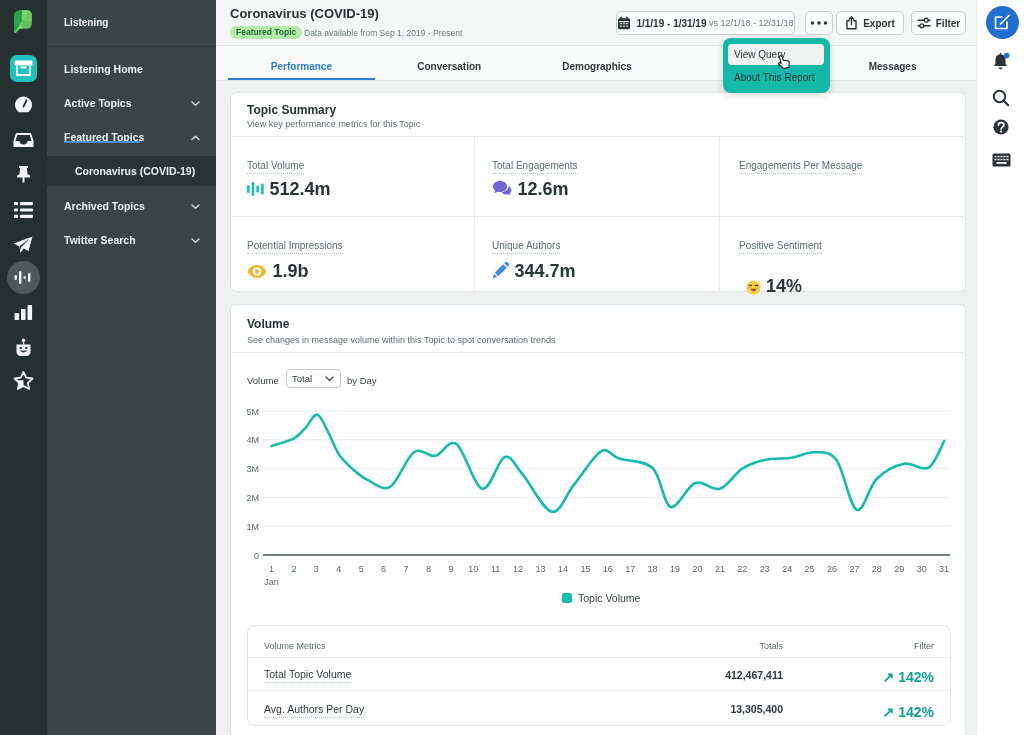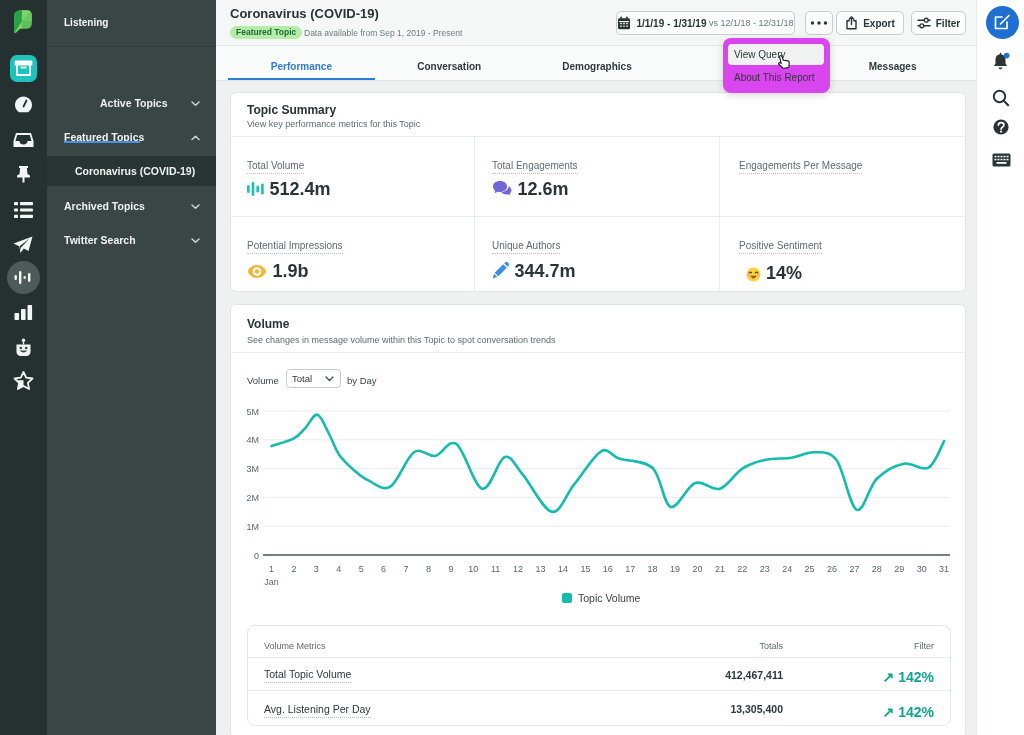--- a/index.html
+++ b/index.html
@@ -31,21 +31,21 @@
 .card-div { position:absolute; left:0; width:100%; height:1px; background:#e8ecec; }
 .mlabel { font-size:10px; color:#5e6c6c; border-bottom:1px dotted #b9c2c2; padding-bottom:2px; display:inline-block; }
 .mval { font-size:18px; font-weight:bold; color:#2b3535; }
 .cell { position:absolute; }
 
 .tbl { position:absolute; border:1px solid #e2e6e6; border-radius:8px; background:#fff; }
 .th { position:absolute; font-size:9px; color:#5e6c6c; }
 .td { position:absolute; font-size:10.5px; color:#2d3838; }
 .trend { color:#11a493; font-weight:bold; font-size:14px; }
 
-#dropdown { position:absolute; left:723px; top:37.5px; width:107px; height:55px; background:#d946ef; border-radius:8px; box-shadow:0 2px 8px rgba(0,0,0,0.16); z-index:50; }
+#dropdown { position:absolute; left:723px; top:37.5px; width:107px; height:55px; background:#14b8a6; border-radius:8px; box-shadow:0 2px 8px rgba(0,0,0,0.16); z-index:50; }
 #dd1 { position:absolute; left:5px; top:6px; width:96px; height:21px; background:#f0f2f2; border-radius:4px; font-size:10px; color:#2d3838; line-height:21px; padding-left:6px; }
 #dd2 { position:absolute; left:11px; top:34px; font-size:10px; color:#2d3838; white-space:nowrap; }
 </style>
 </head>
 <body>
 <div id="main">
   <div id="header">
     <div id="htitle">Coronavirus (COVID-19)</div>
     <div class="badge">Featured Topic</div>
     <div id="hsub">Data available from Sep 1, 2019 - Present</div>
@@ -152,21 +152,21 @@
       <svg width="17" height="17" viewBox="0 0 17 17" style="vertical-align:-2px;">
           <g fill="#418be0">
             <path d="M11.2 2.2 L14.8 5.8 L6.3 14.3 L2.7 10.7 Z"></path>
             <path d="M12.2 1.2 L13.5 0 C14.1 -0.5 15 -0.4 15.6 0.2 L16.8 1.4 C17.4 2 17.4 2.9 16.9 3.5 L15.8 4.8 Z"></path>
             <path d="M2 11.7 L5.3 15 L0.7 16.3 Z"></path>
           </g>
         </svg>
       <span class="mval" style="margin-left:1px;">344.7m</span>
     </div>
     <div class="cell" style="left:508px; top:142px;"><span class="mlabel">Positive Sentiment</span></div>
-    <div class="cell" style="left:514.5px; top:170px; width:220px; height:30px;">
+    <div class="cell" style="left:514.5px; top:183px; width:220px; height:30px;">
       <svg width="15" height="15" viewBox="0 0 18 18" style="vertical-align:-3px;">
           <circle cx="9" cy="9" r="8.5" fill="#fdd23e"></circle>
           <path d="M3.9 6.9 Q5.3 5.1 6.8 6.9" stroke="#5a4312" stroke-width="1.5" fill="none" stroke-linecap="round"></path>
           <path d="M11.2 6.9 Q12.7 5.1 14.1 6.9" stroke="#5a4312" stroke-width="1.5" fill="none" stroke-linecap="round"></path>
           <circle cx="3.4" cy="9.6" r="1.5" fill="#f9a6a6"></circle>
           <circle cx="14.6" cy="9.6" r="1.5" fill="#f9a6a6"></circle>
           <path d="M4.8 10.4 Q9 15.8 13.2 10.4 Z" fill="#7b5a1e"></path>
           <path d="M6.2 13 Q9 14.9 11.8 13 Q9 16.3 6.2 13Z" fill="#e8556d"></path>
         </svg>
       <span class="mval" style="margin-left:1px;">14%</span>
@@ -239,21 +239,21 @@
     <div style="position:absolute; left:347px; top:287px; font-size:10.5px; color:#3a4444;">Topic Volume</div>
     <div class="tbl" style="left:16px; top:320px; width:704px; height:101px;">
       <div class="th" style="left:16px; top:15px;">Volume Metrics</div>
       <div class="th" style="right:167px; top:15px;">Totals</div>
       <div class="th" style="right:16px; top:15px;">Filter</div>
       <div class="card-div" style="top:31px;"></div>
       <div class="td" style="left:16px; top:42px;text-align:center;"><span style="border-bottom:1px dotted #b9c2c2; padding-bottom:2px;">Total Topic Volume</span></div>
       <div class="td" style="right:167px; top:42.5px; font-weight:bold;">412,467,411</div>
       <div class="td trend" style="right:16px; top:43px;">↗&nbsp;142%</div>
       <div class="card-div" style="top:63.5px;"></div>
-      <div class="td" style="left:16px; top:76.5px;"><span style="border-bottom:1px dotted #b9c2c2; padding-bottom:2px;">Avg. Listening Per Day</span></div>
+      <div class="td" style="left:16px; top:76.5px;"><span style="border-bottom:1px dotted #b9c2c2; padding-bottom:2px;">Avg. Authors Per Day</span></div>
       <div class="td" style="right:167px; top:76.5px; font-weight:bold;">13,305,400</div>
       <div class="td trend" style="right:16px; top:77.5px;">↗&nbsp;142%</div>
     </div>
   </div>
 </div>
 
 <div id="rail">
   <svg style="position:absolute; left:13px; top:10px;" width="19" height="24" viewBox="0 0 19 24">
     <defs>
         <clipPath id="leaf">
@@ -325,21 +325,22 @@
     <path d="M5.5 12.5 Q9.5 16.5 13.5 12.5 Z" fill="#3a4646"></path>
   </svg>
   <svg style="position:absolute; left:13px; top:371px;" width="21" height="20" viewBox="0 0 21 20">
     <path d="M10.5 1 L13.2 6.7 L19.5 7.5 L14.9 11.8 L16.1 18 L10.5 15 L4.9 18 L6.1 11.8 L1.5 7.5 L7.8 6.7 Z" fill="none" stroke="#f2f5f5" stroke-width="1.8" stroke-linejoin="round"></path>
     <path d="M10.5 15 L4.9 18 L6.1 11.8 L3.5 9.3 L10.5 9.3 Z" fill="#f2f5f5"></path>
   </svg>
 </div>
 <div id="sidebar">
   <div class="sb-title">Listening</div>
   <div class="sb-div"></div>
-  <div class="sb-item" style="top:88px;padding-left:36px;"><span class="lbl">Active Topics</span><svg class="chevs" style="position:absolute; right:16px; top:13px;" width="9" height="6" viewBox="0 0 9 6">
+  <div class="sb-item" style="top:54px;"><span class="lbl">Listening Home</span></div>
+  <div class="sb-item" style="top:88px;"><span class="lbl">Active Topics</span><svg class="chevs" style="position:absolute; right:16px; top:13px;" width="9" height="6" viewBox="0 0 9 6">
         <path d="M1 1 L4.5 4.3 L8 1" stroke="#ccd4d4" stroke-width="1.5" fill="none" stroke-linecap="round" stroke-linejoin="round"></path>
       </svg></div>
   <div class="sb-item" style="top:122px;"><span class="lbl">Featured Topics</span><div style="position:absolute; left:17px; top:19px; width:76px; height:2px; background:#4a8fe2;"></div><svg class="chevs" style="position:absolute; right:16px; top:13px;" width="9" height="6" viewBox="0 0 9 6">
         <path d="M1 4.5 L4.5 1.2 L8 4.5" stroke="#ccd4d4" stroke-width="1.5" fill="none" stroke-linecap="round" stroke-linejoin="round"></path>
       </svg></div>
   <div class="sb-item" style="top:156px; background:#293535;"><span class="lbl" style="margin-left:28px;">Coronavirus (COVID-19)</span></div>
   <div class="sb-item" style="top:191px;"><span class="lbl">Archived Topics</span><svg class="chevs" style="position:absolute; right:16px; top:13px;" width="9" height="6" viewBox="0 0 9 6">
         <path d="M1 1 L4.5 4.3 L8 1" stroke="#ccd4d4" stroke-width="1.5" fill="none" stroke-linecap="round" stroke-linejoin="round"></path>
       </svg></div>
   <div class="sb-item" style="top:225px;"><span class="lbl">Twitter Search</span><svg class="chevs" style="position:absolute; right:16px; top:13px;" width="9" height="6" viewBox="0 0 9 6">

